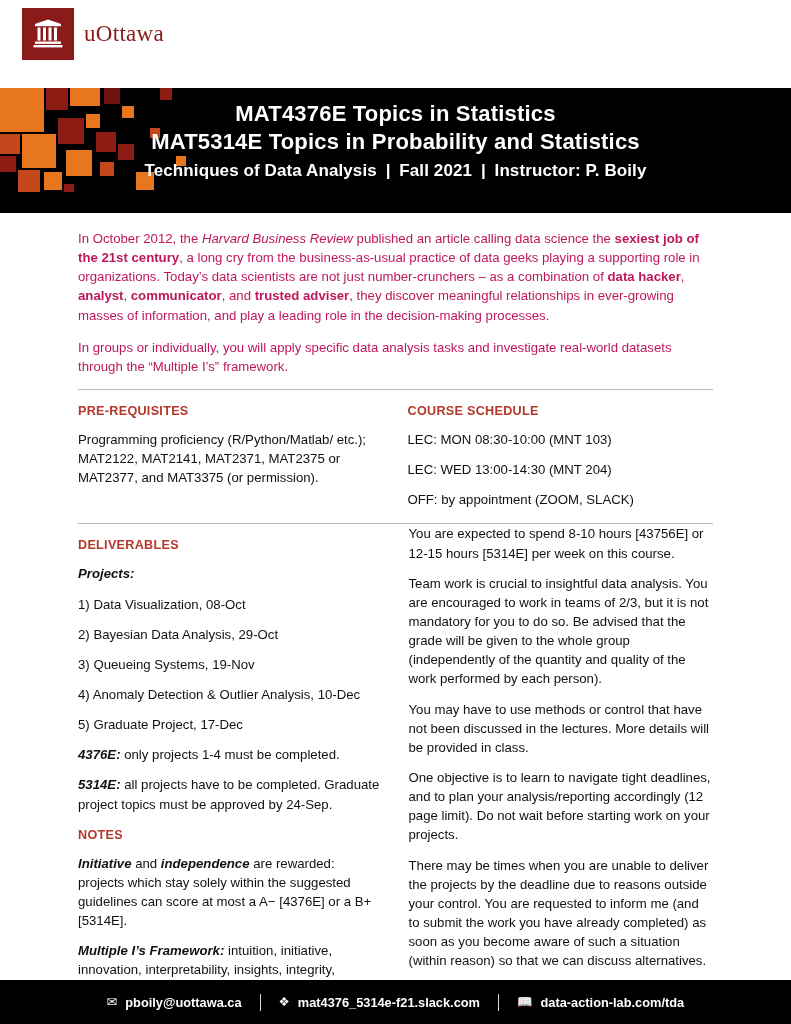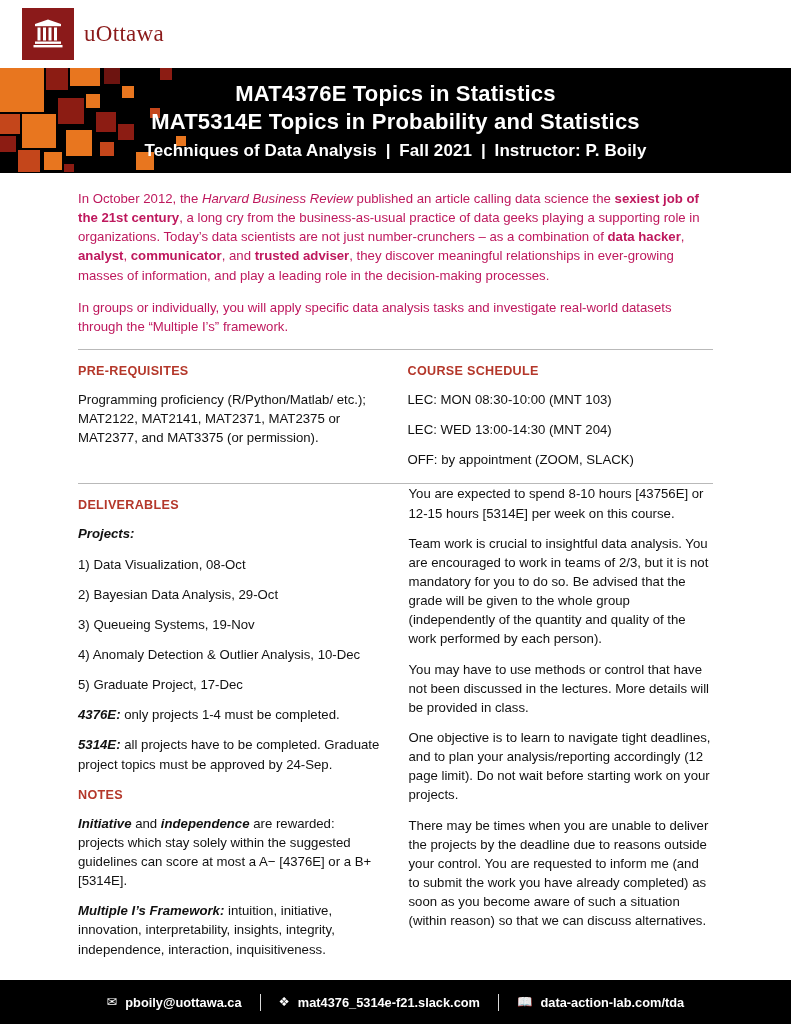--- a/index.html
+++ b/index.html
@@ -13,21 +13,21 @@
     position: relative;
     width: 791px;
     height: 1024px;
     overflow: hidden;
     background: #ffffff;
   }
 
   
   .topbar {
     position: relative;
-    height: 68px;
+    height: 88px;
     background: #ffffff;
     border-bottom: 0;
   }
   .logo-block {
     position: absolute;
     left: 22px; top: 8px;
     display: flex;
     align-items: center;
     gap: 10px;
   }
@@ -43,21 +43,21 @@
     color: #8b1a1a;
     font-size: 23px;
     font-weight: 400;
     letter-spacing: .3px;
     font-family: "Liberation Serif", serif;
   }
 
   
   .banner {
     position: relative;
-    height: 105px;
+    height: 125px;
     background: #000000;
     overflow: hidden;
   }
   .banner-art {
     position: absolute;
     left: 0; top: 0;
     width: 235px; height: 105px;
     overflow: hidden;
   }
   .sq { position: absolute; }

